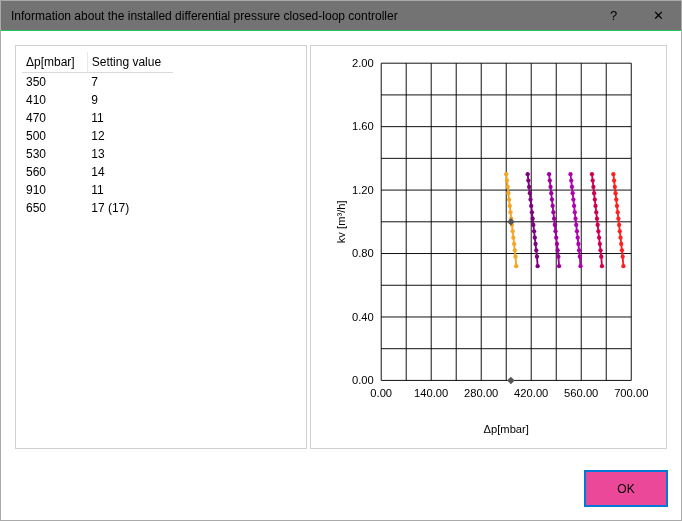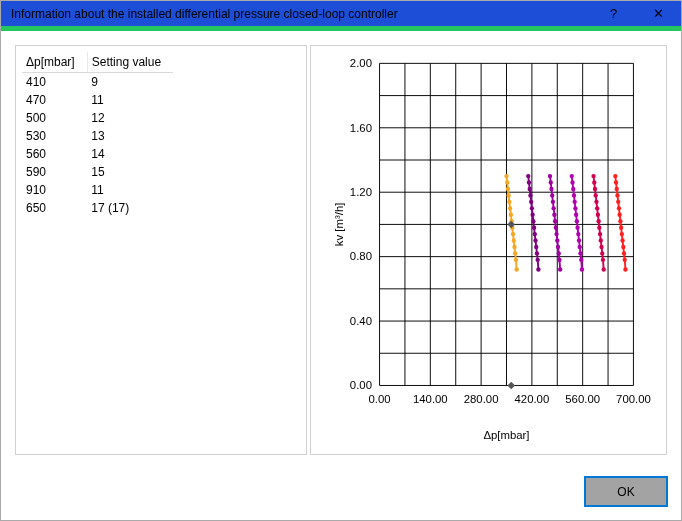--- a/index.html
+++ b/index.html
@@ -13,22 +13,22 @@
     height: 521px;
     border: 1px solid #aaa;
     display: flex;
     flex-direction: column;
   }
   .titlebar {
     height: 30px;
     display: flex;
     align-items: center;
     padding: 0 0 0 10px;
-    background: #1d4ed8;
-    border-bottom: 5px solid #22c55e;
+    background: #737373;
+    border-bottom: 1px solid #22c55e;
     flex: 0 0 auto;
   }
   .titlebar .title { flex: 1; font-size: 12px; }
   .titlebar .tbtn {
     width: 45px; height: 30px;
     display: flex; align-items: center; justify-content: center;
     font-size: 13px; color:#000;
   }
   .content {
     flex: 1 1 auto;
@@ -65,23 +65,23 @@
     white-space: nowrap;
   }
   .footer {
     flex: 0 0 auto;
     display: flex;
     justify-content: flex-end;
     padding: 8px 14px 14px 14px;
   }
   button.ok {
     width: 82px;
-    height: 29px;
+    height: 35px;
     font: inherit;
-    background: #a3a3a3;
+    background: #ec4899;
     border: 1px solid #0078d7;
     outline: 1px solid #0078d7;
     outline-offset: 0px;
   }
   svg.chart { width: 100%; height: 100%; }
   .axis-label { font-size: 12px; fill:#000; font-family: inherit; }
   .tick-label { font-size: 12px; fill:#000; font-family: inherit; }
   .grid-line  { stroke:#000; stroke-width:1; }
   .curve      { stroke-width:2; fill:none; }
   .dot        { }
@@ -105,42 +105,42 @@
   <div class="panel left">
     <table class="data">
       <thead>
         <tr>
           <th>Δp[mbar]</th>
           <th>Setting value</th>
         </tr>
       </thead>
       <tbody id="table-body">
           <tr>
+            <td>350</td>
+            <td>7</td>
+          </tr>
+          <tr>
             <td>410</td>
             <td>9</td>
           </tr>
           <tr>
             <td>470</td>
             <td>11</td>
           </tr>
           <tr>
             <td>500</td>
             <td>12</td>
           </tr>
           <tr>
             <td>530</td>
             <td>13</td>
           </tr>
           <tr>
             <td>560</td>
             <td>14</td>
-          </tr>
-          <tr>
-            <td>590</td>
-            <td>15</td>
           </tr>
           <tr>
             <td>910</td>
             <td>11</td>
           </tr>
           <tr>
             <td>650</td>
             <td>17 (17)</td>
           </tr>
         </tbody>

